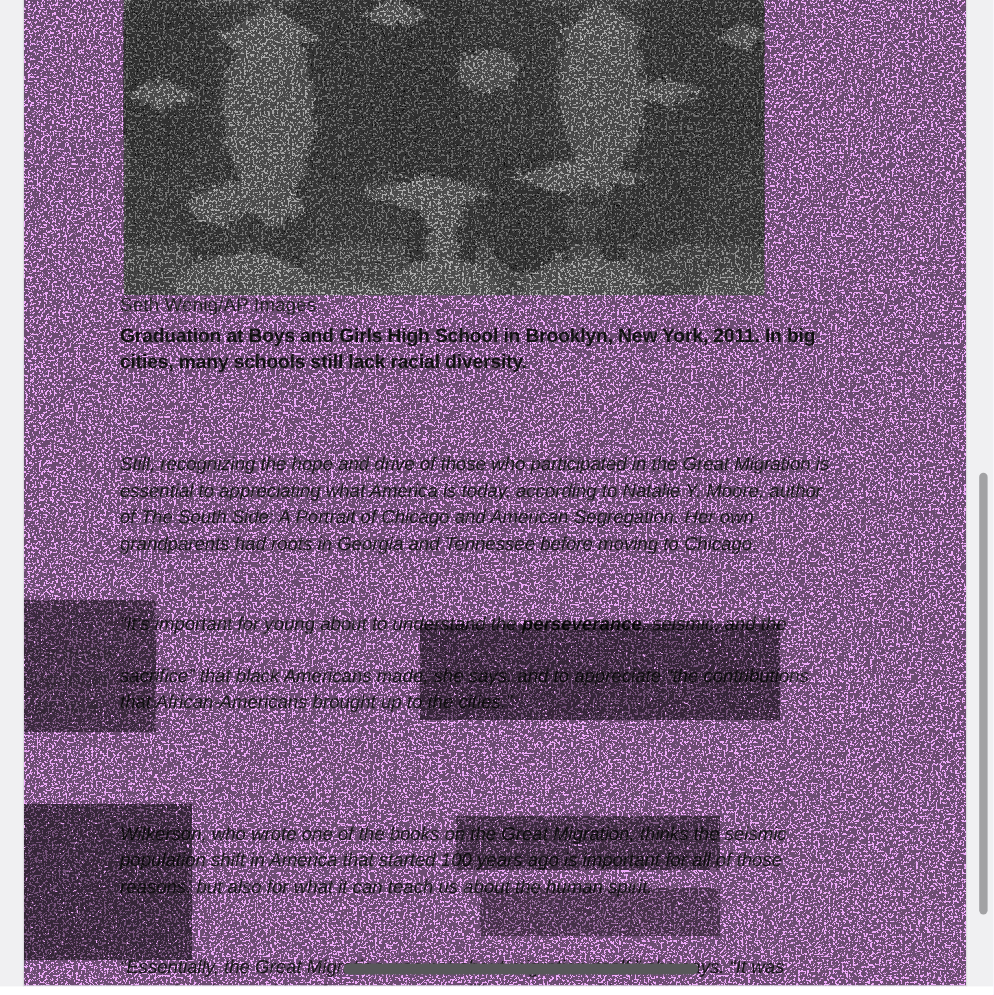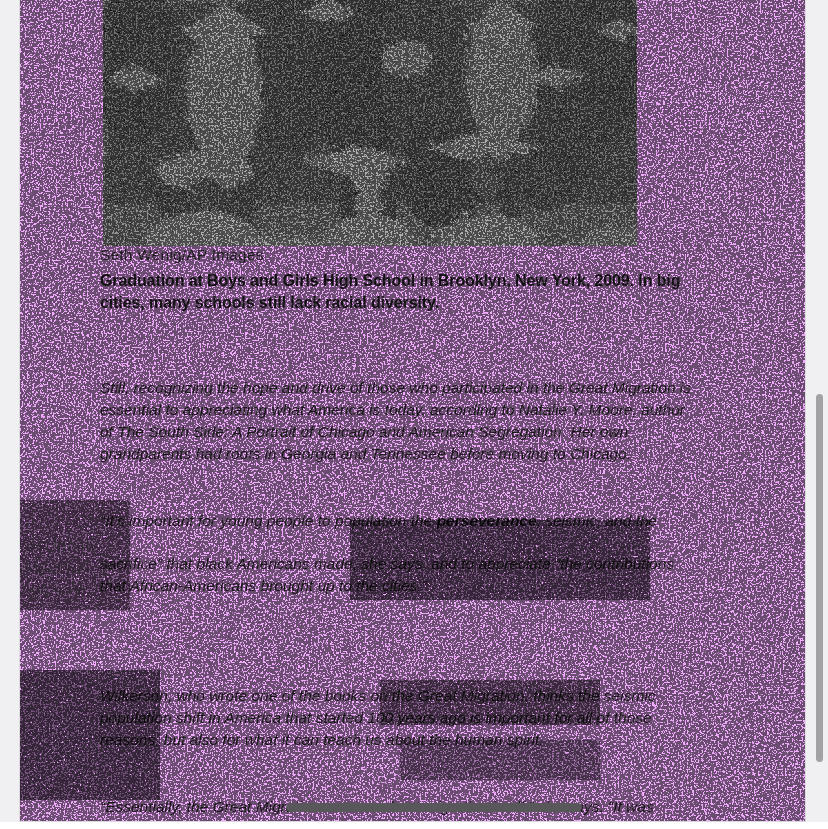--- a/index.html
+++ b/index.html
@@ -131,29 +131,29 @@
           <ellipse cx="510" cy="244" rx="40" ry="20" fill="#d6d6d6"></ellipse>
         </g>
 
         <rect x="0" y="0" width="534" height="246" fill="#000" filter="url(#grainB)" opacity="0.5"></rect>
         <rect x="0" y="0" width="534" height="246" fill="#fff" filter="url(#grainW)" opacity="0.4"></rect>
       </svg>
     </div>
 
     <div class="credit">Seth Wenig/AP Images</div>
 
-    <div class="caption">Graduation at Boys and Girls High School in Brooklyn, New York, 2009. In big
+    <div class="caption">Graduation at Boys and Girls High School in Brooklyn, New York, 2011. In big
 cities, many schools still lack racial diversity.</div>
 
     <div class="body-text">
       <div class="para">Still, recognizing the hope and drive of those who participated in the Great Migration is
 essential to appreciating what America is today, according to Natalie Y. Moore, author
 of The South Side: A Portrait of Chicago and American Segregation. Her own
 grandparents had roots in Georgia and Tennessee before moving to Chicago.</div>
-      <div class="para"><span>“It’s important for young people to population the </span><strong>perseverance</strong><span>, seismic, and the</span>
+      <div class="para"><span>“It’s important for young about to understand the </span><strong>perseverance</strong><span>, seismic, and the</span>
         <div>sacrifice” that black Americans made, she says, and to appreciate “the contributions
 that African-Americans brought up to the cities.”</div>
       </div>
       <div class="para">Wilkerson, who wrote one of the books on the Great Migration, thinks the seismic
 population shift in America that started 100 years ago is important for all of those
 reasons, but also for what it can teach us about the human spirit.</div>
       <div class="para">“Essentially, the Great Migration was not about migration itself,” she says. “It was
 about freedom and how far people were willing to go to achieve it.”</div>
     </div>
 

